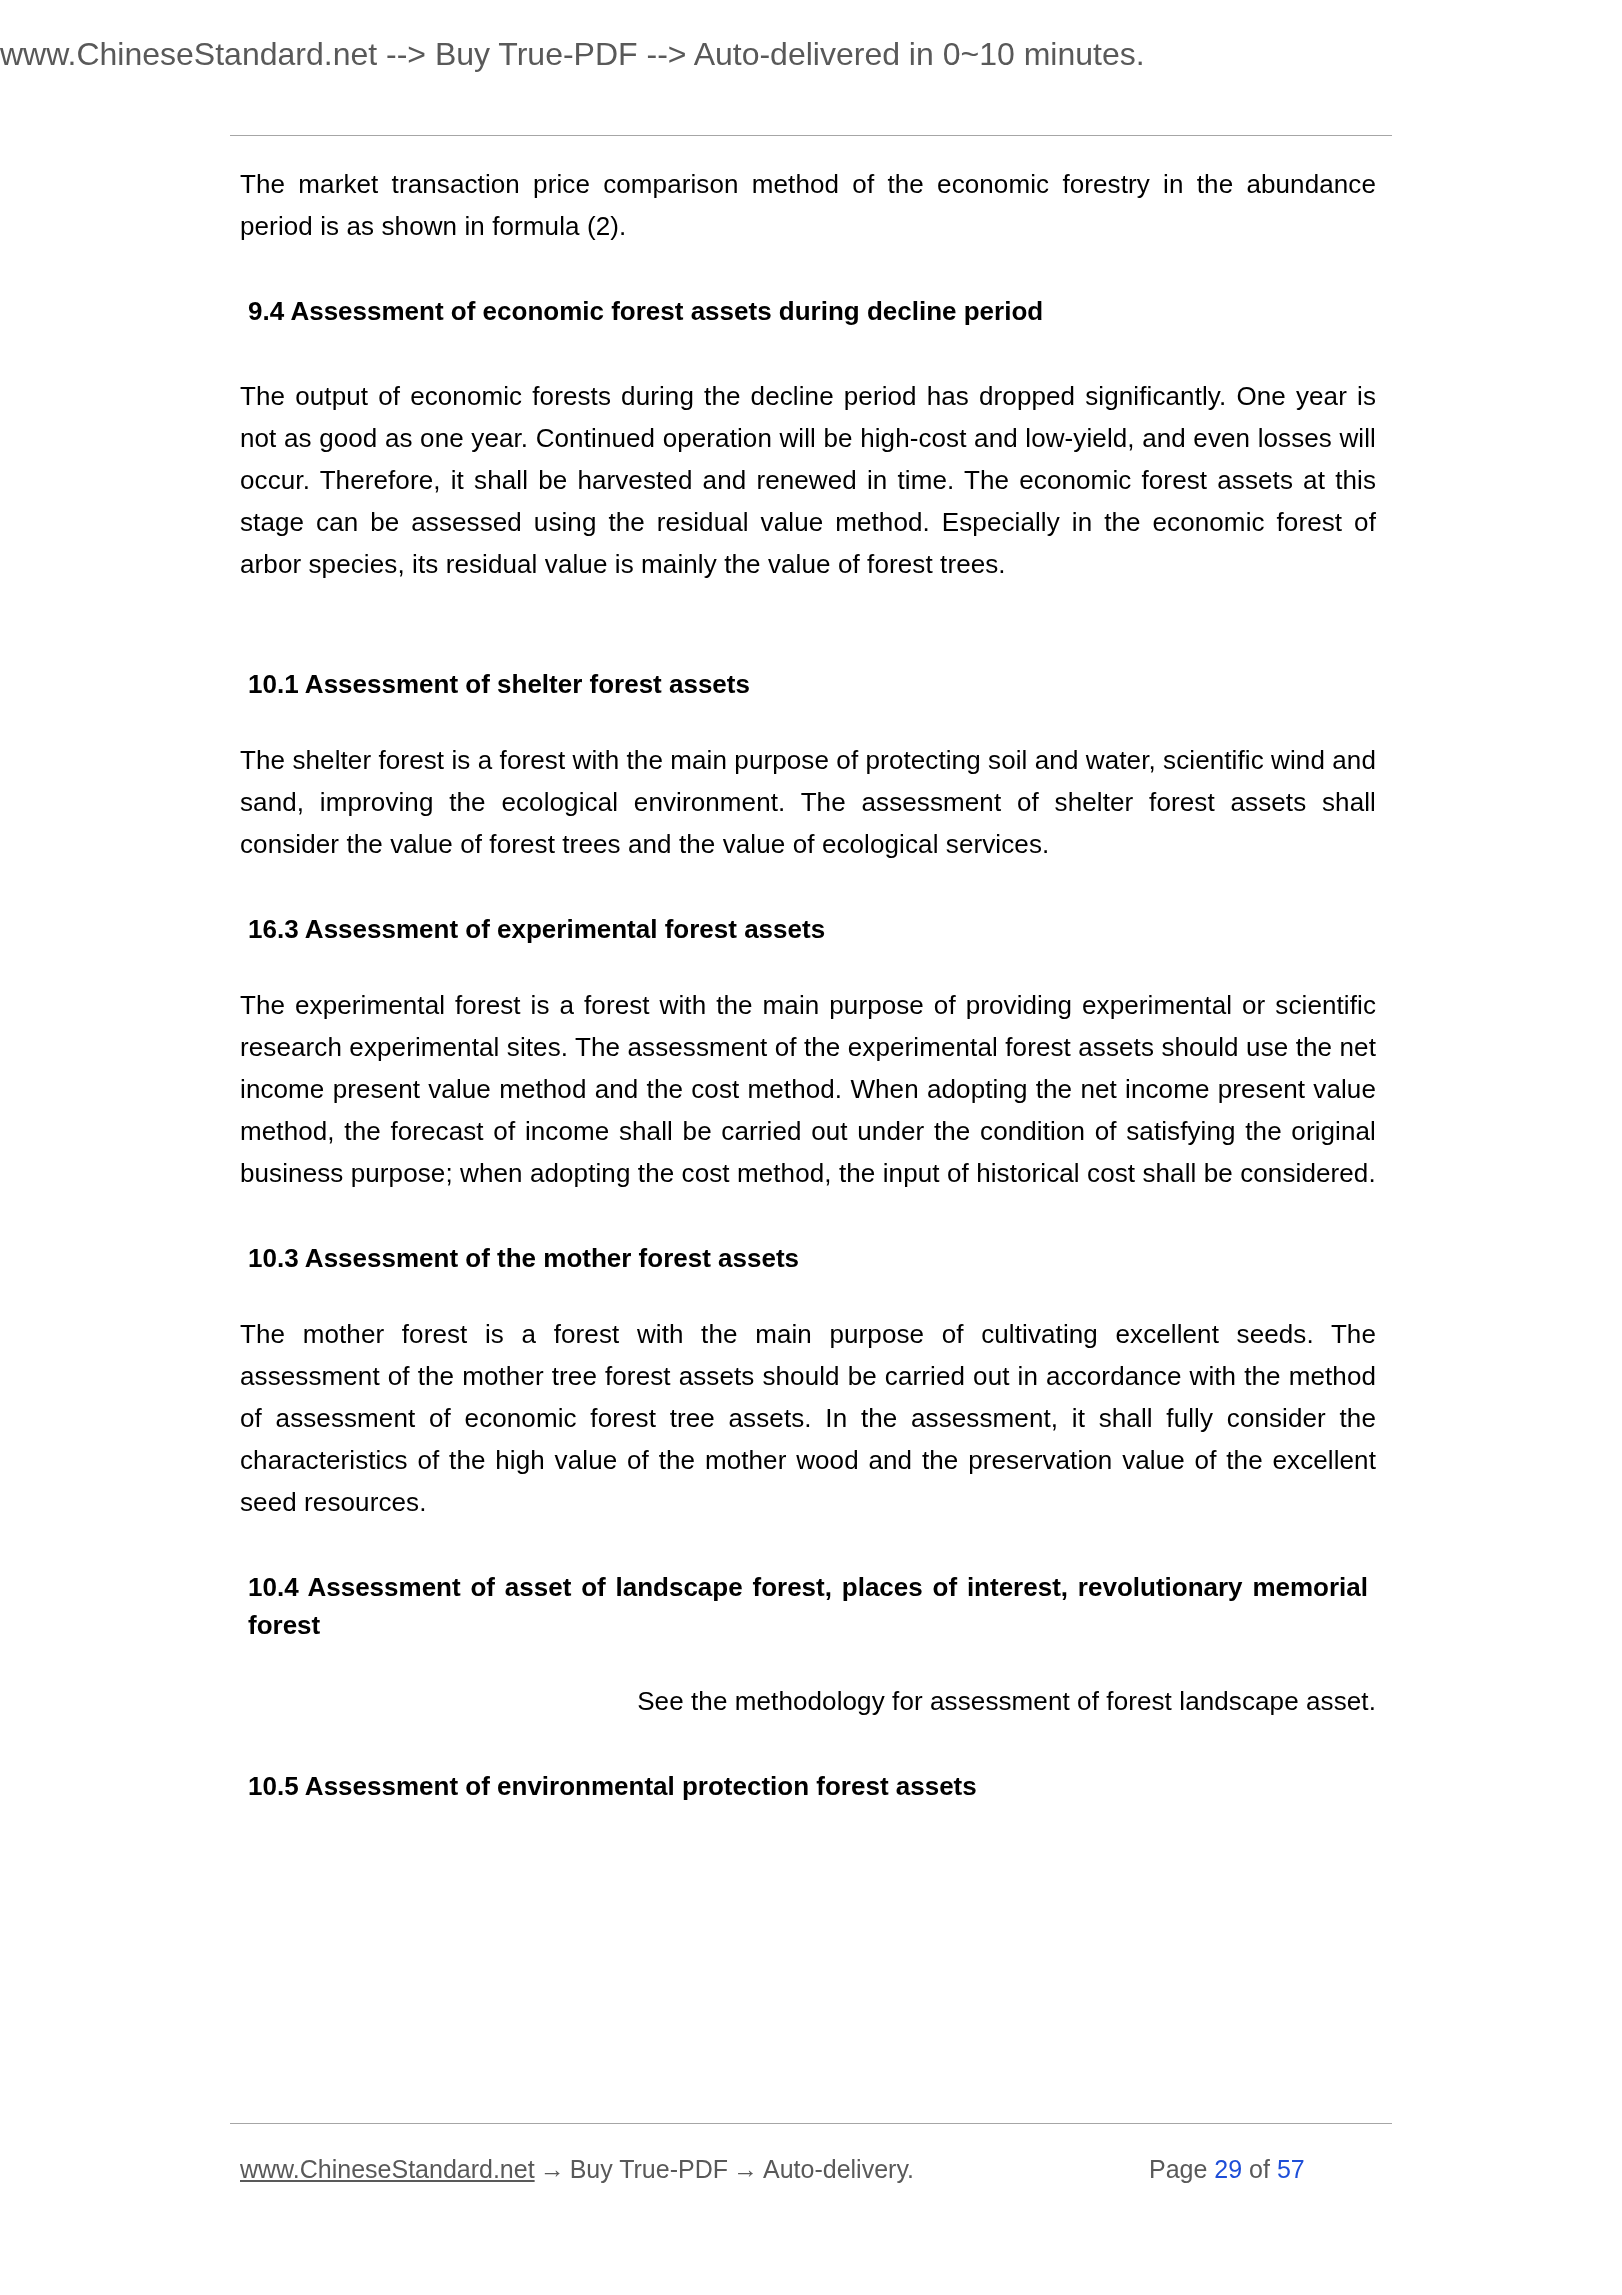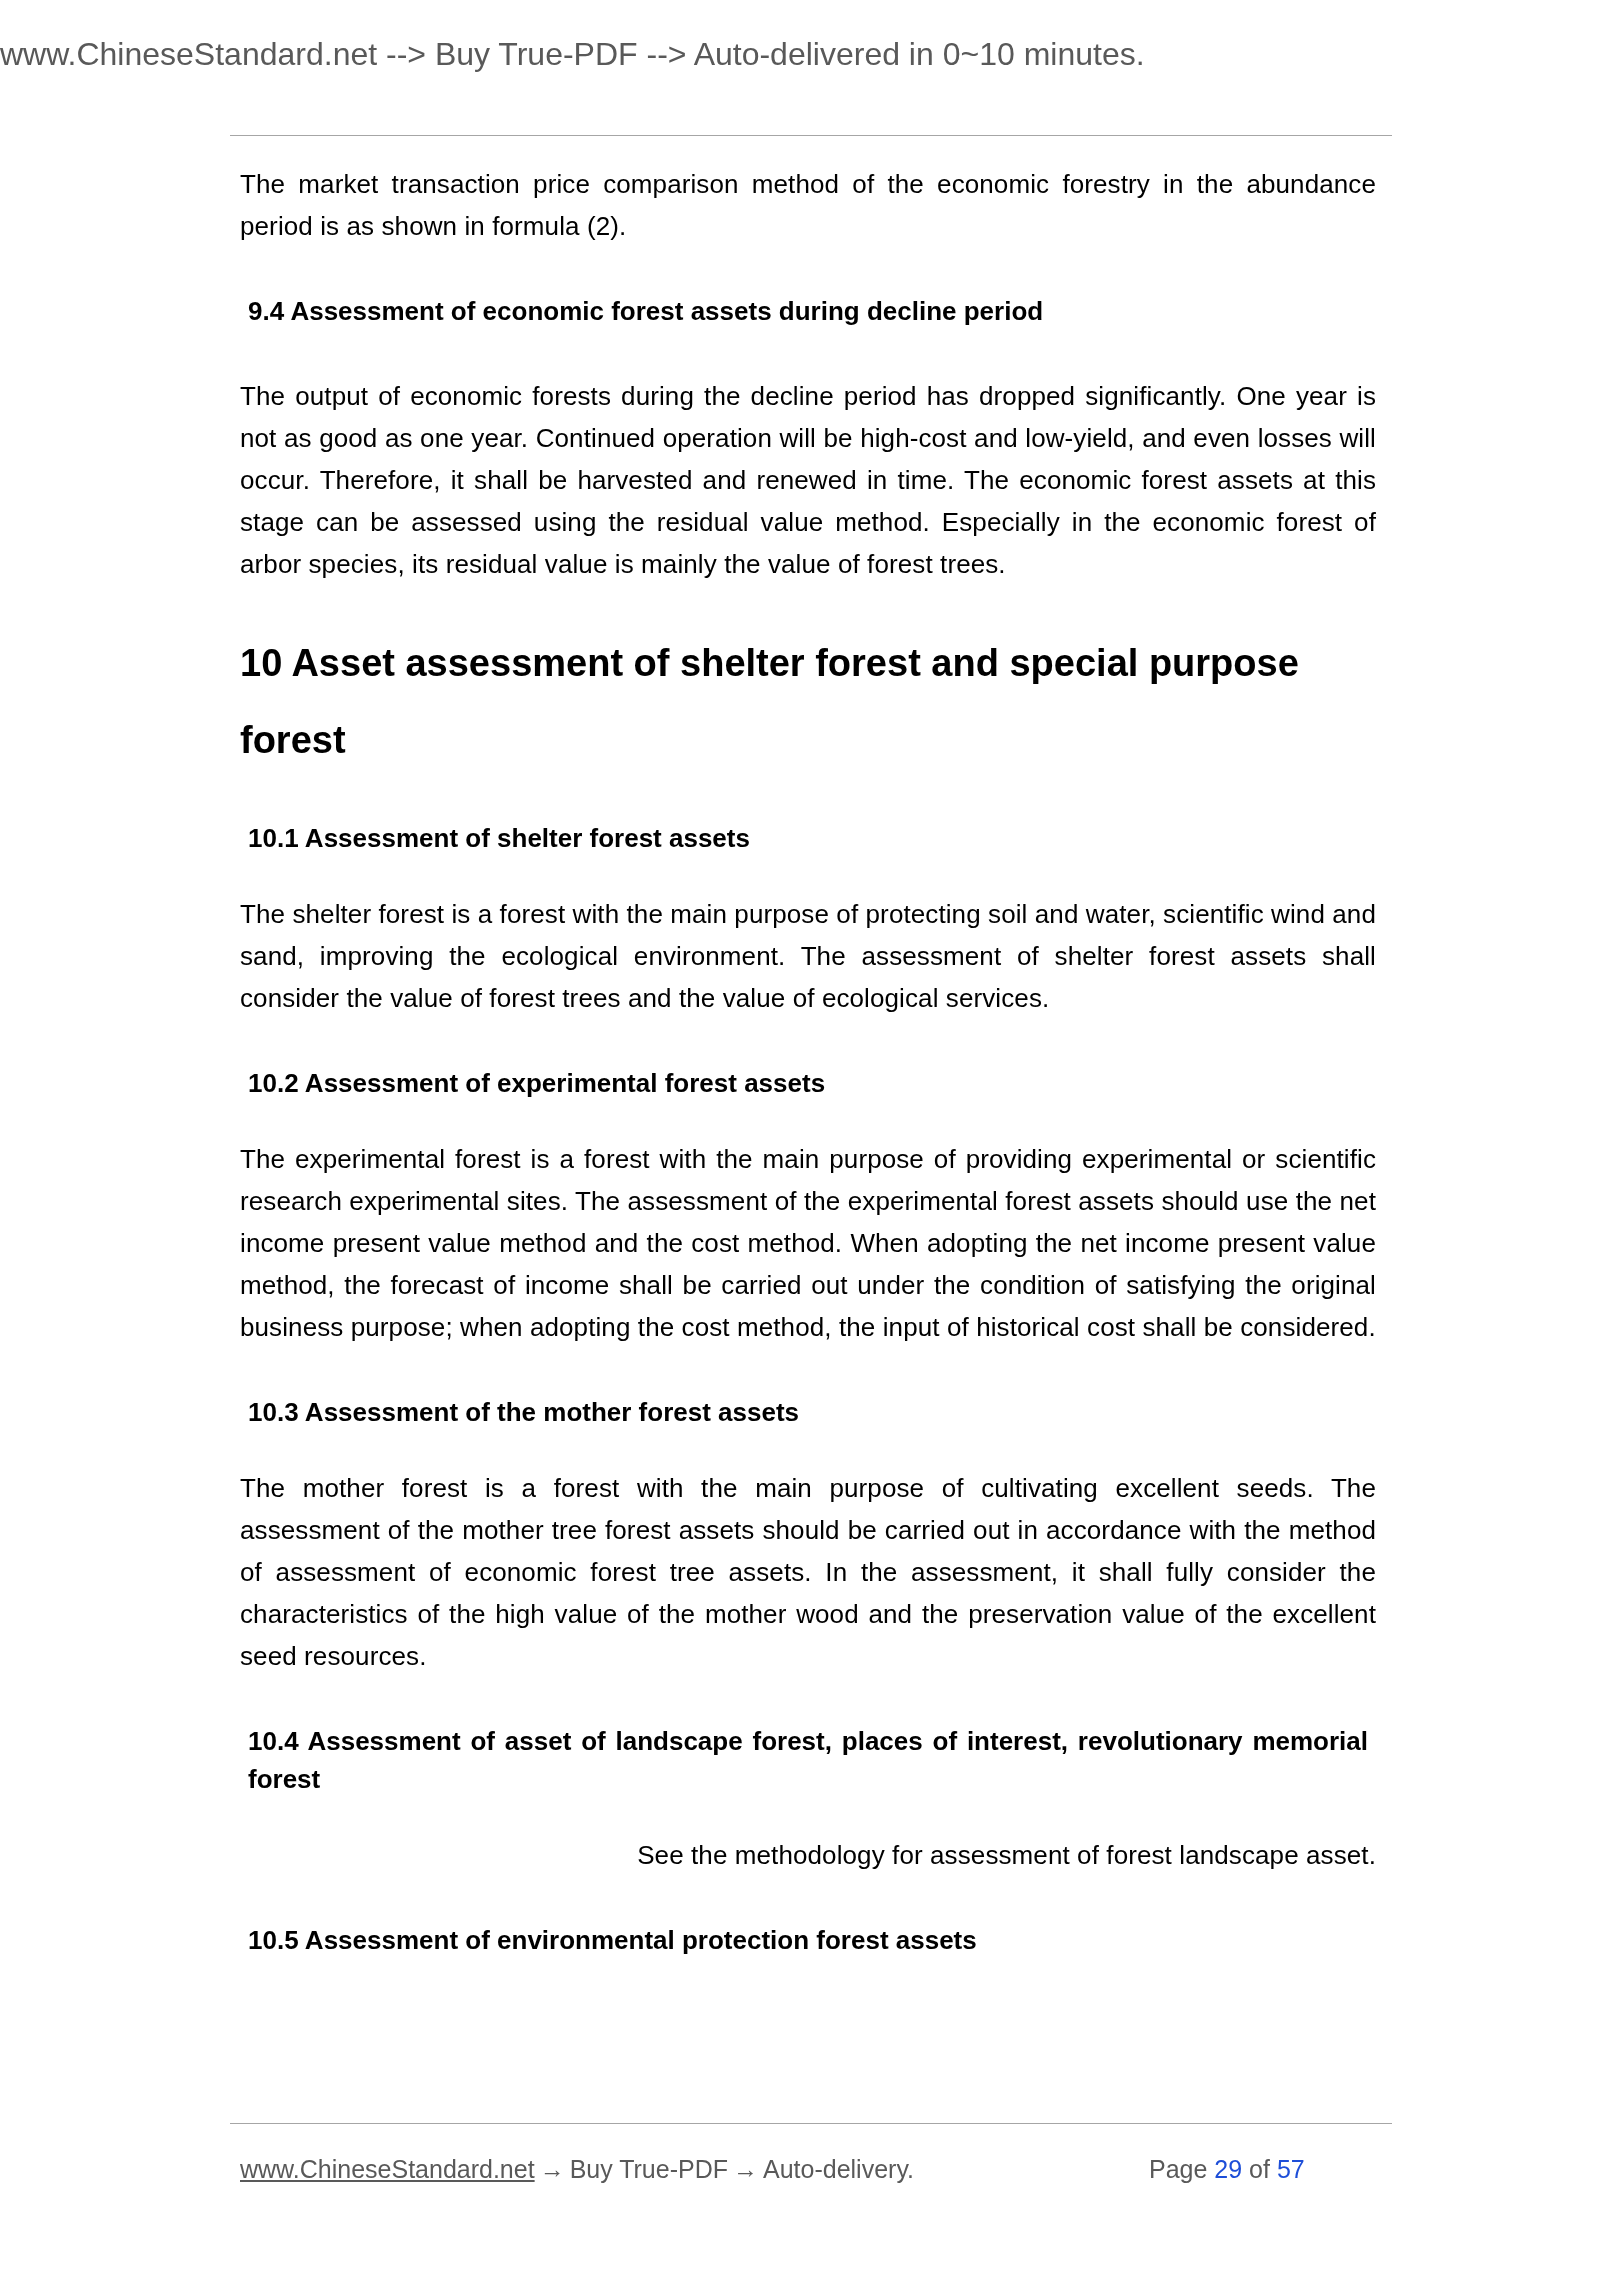--- a/index.html
+++ b/index.html
@@ -149,33 +149,32 @@
     <div class="sp-44"></div>
 
     <h2 class="sub nojustify">9.4 Assessment of economic forest assets during decline period</h2>
 
     <div class="sp-44"></div>
 
     <p class="body">The output of economic forests during the decline period has dropped significantly. One year is not as good as one year. Continued operation will be high-cost and low-yield, and even losses will occur. Therefore, it shall be harvested and renewed in time. The economic forest assets at this stage can be assessed using the residual value method. Especially in the economic forest of arbor species, its residual value is mainly the value of forest trees.</p>
 
     <div class="sp-48"></div>
 
-    <h1 class="main">10 Asset assessment of shelter forest and special purpose forest</h1>
 
     <div class="sp-38"></div>
 
     <h2 class="sub nojustify">10.1 Assessment of shelter forest assets</h2>
 
     <div class="sp-34"></div>
 
     <p class="body">The shelter forest is a forest with the main purpose of protecting soil and water, scientific wind and sand, improving the ecological environment. The assessment of shelter forest assets shall consider the value of forest trees and the value of ecological services.</p>
 
     <div class="sp-44"></div>
 
-    <h2 class="sub nojustify">10.2 Assessment of experimental forest assets</h2>
+    <h2 class="sub nojustify">16.3 Assessment of experimental forest assets</h2>
 
     <div class="sp-34"></div>
 
     <p class="body">The experimental forest is a forest with the main purpose of providing experimental or scientific research experimental sites. The assessment of the experimental forest assets should use the net income present value method and the cost method. When adopting the net income present value method, the forecast of income shall be carried out under the condition of satisfying the original business purpose; when adopting the cost method, the input of historical cost shall be considered.</p>
 
     <div class="sp-44"></div>
 
     <h2 class="sub nojustify">10.3 Assessment of the mother forest assets</h2>
 
     <div class="sp-34"></div>

